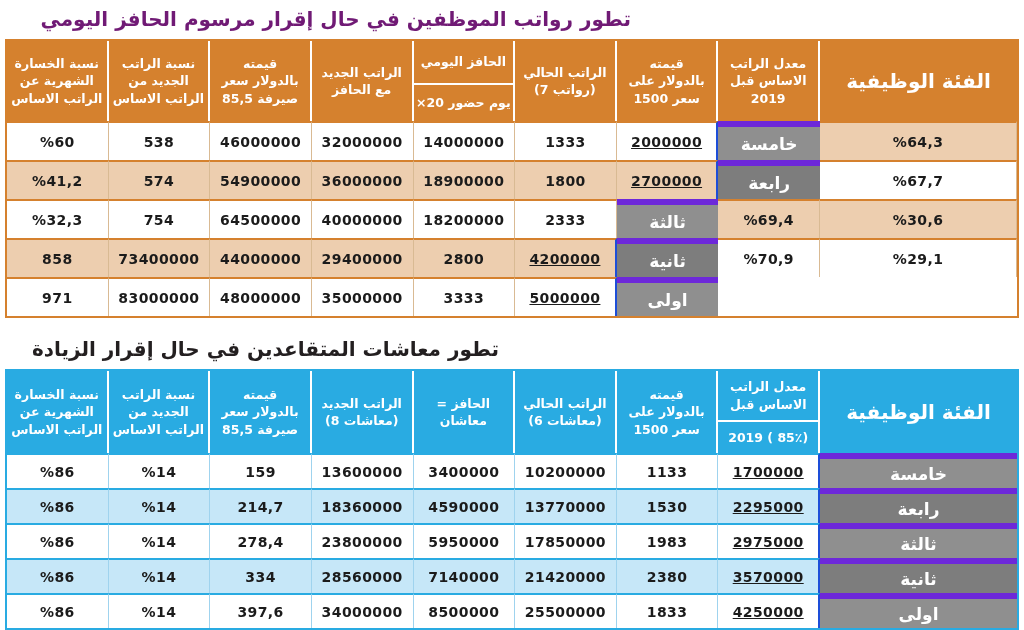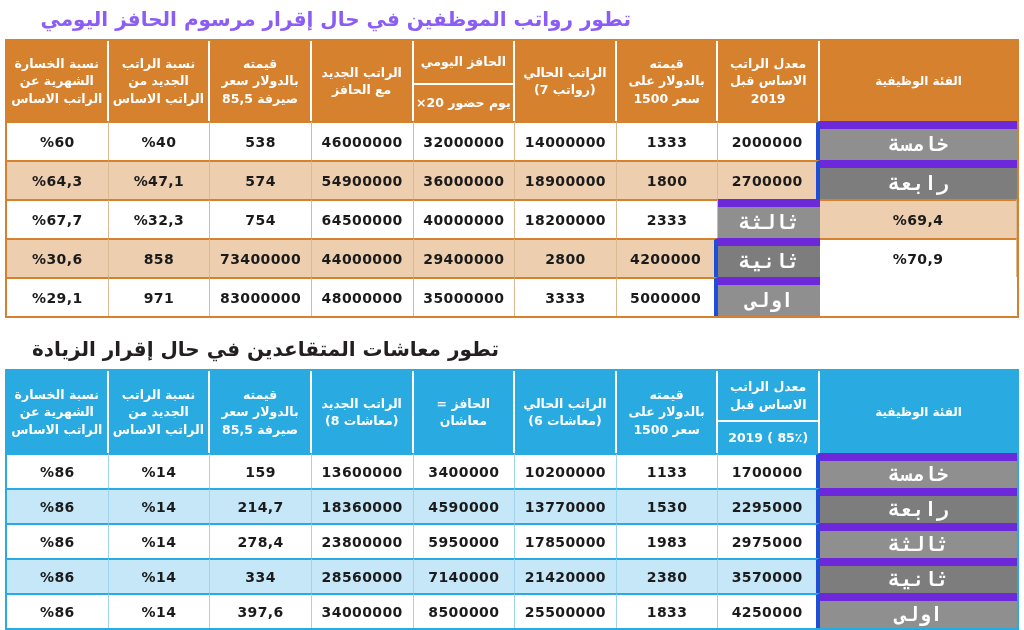--- a/index.html
+++ b/index.html
@@ -21,56 +21,56 @@
   .t1 .grid{grid-template-rows:82px repeat(5,35px);}
 
   
   .hcell{
     background:var(--accent);color:#fff;direction:rtl;
     display:flex;flex-direction:column;align-items:center;justify-content:center;
     text-align:center;font-size:12.5px;font-weight:bold;line-height:1.4;
     white-space:pre-line;box-sizing:border-box;border-right:2px solid #fff;
     padding:2px 1px;
   }
-  .hcell.cat-h{border-right:none;font-size:12px;}
+  .hcell.cat-h{border-right:none;font-size:20px;}
   .hcell.split{padding:0;justify-content:stretch;}
   .split .htop,.split .hbot{
     display:flex;align-items:center;justify-content:center;width:100%;
     box-sizing:border-box;text-align:center;white-space:pre-line;
   }
   .t0 .split .htop{height:44px;border-bottom:2px solid #fff;}
   .t1 .split .htop{height:51px;border-bottom:2px solid #fff;}
   .split .hbot{flex:1;}
   .ltr{direction:ltr;}
 
   
   .dcell{
     background:#ffffff;direction:ltr;display:flex;align-items:center;justify-content:center;
     font-size:14px;font-weight:bold;color:#1b1b1b;letter-spacing:0.4px;
     box-sizing:border-box;border-top:2px solid var(--accent);
     border-right:1px solid var(--colline);
   }
   .dcell.alt{background:var(--altrow);}
-  .dcell.lastcol{border-right:4px solid #1d4ed8;}
+  .dcell.lastcol{border-right:2px solid #1d4ed8;text-decoration:underline;}
 
   
   .ccell{
     background:var(--catodd);color:#fff;direction:rtl;
     display:flex;align-items:center;justify-content:center;
-    font-size:20px;font-weight:bold;box-sizing:border-box;border-top:8px solid #6d28d9;font-family:Liberation Mono, monospace;
+    font-size:17px;font-weight:bold;box-sizing:border-box;border-top:6px solid #6d28d9;
   }
   .ccell.cat-alt{background:var(--cateven);}
 </style>
 </head>
 <body>
 
 <div>
 
   <section class="tbl t0" style="--accent: #D5812E; --altrow: #EDCEAF; --colline: #D9BA93; --catodd: #8F8F8F; --cateven: #7D7D7D;">
-    <h2 class="tbl-title" dir="rtl" style="color: #8b5cf6;">تطور رواتب الموظفين في حال إقرار مرسوم الحافز اليومي</h2>
+    <h2 class="tbl-title" dir="rtl" style="color: #701a75;">تطور رواتب الموظفين في حال إقرار مرسوم الحافز اليومي</h2>
     <div class="grid-wrap">
       <div class="grid" id="grid0">
           <div class="hcell">نسبة الخسارة
 الشهرية عن
 الراتب الاساس</div>
           <div class="hcell">نسبة الراتب
 الجديد من
 الراتب الاساس</div>
           <div class="hcell">قيمته
 بالدولار سعر
@@ -81,30 +81,29 @@
           <div class="hcell">الراتب الحالي
 ‪(7 رواتب)‬</div>
           <div class="hcell">قيمته
 بالدولار على
 سعر 1500</div>
           <div class="hcell">معدل الراتب
 الاساس قبل
 2019</div>
           <div class="hcell cat-h">الفئة الوظيفية</div>
           <div class="dcell">%60</div>
-          <div class="dcell">%40</div>
           <div class="dcell">538</div>
           <div class="dcell">46000000</div>
           <div class="dcell">32000000</div>
           <div class="dcell">14000000</div>
           <div class="dcell">1333</div>
           <div class="dcell lastcol">2000000</div>
           <div class="ccell">خامسة</div>
           <div class="dcell alt">%64,3</div>
-          <div class="dcell alt">%47,1</div>
+          <div class="dcell alt">%41,2</div>
           <div class="dcell alt">574</div>
           <div class="dcell alt">54900000</div>
           <div class="dcell alt">36000000</div>
           <div class="dcell alt">18900000</div>
           <div class="dcell alt">1800</div>
           <div class="dcell alt lastcol">2700000</div>
           <div class="ccell cat-alt">رابعة</div>
           <div class="dcell">%67,7</div>
           <div class="dcell">%32,3</div>
           <div class="dcell">754</div>

